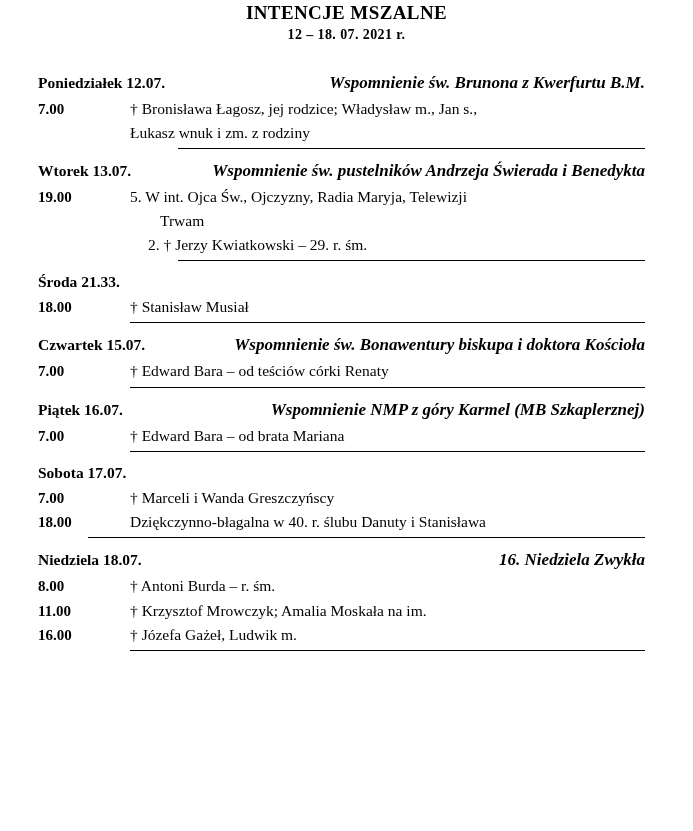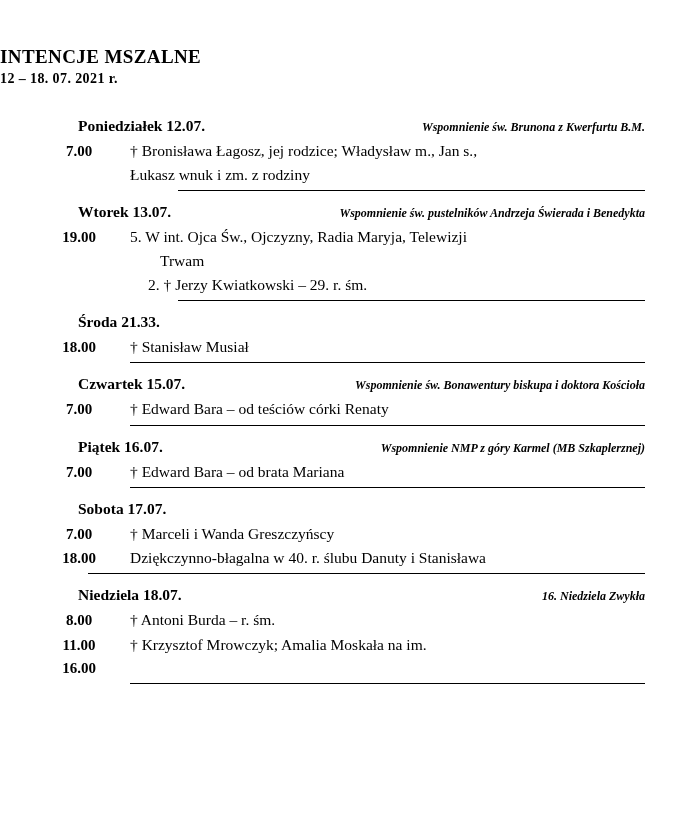--- a/index.html
+++ b/index.html
@@ -15,22 +15,21 @@
     overflow: hidden;
   }
   .page {
     position: relative;
     width: 693px;
     height: 831px;
     padding: 0;
     box-sizing: border-box;
   }
   .title-block {
-    text-align: left;
-    margin-top: 44px;
+    text-align: center;
     font-weight: bold;
     font-size: 19px;
     letter-spacing: 0.4px;
     line-height: 1.35;
   }
   .title-line2 {
     font-weight: bold;
     font-size: 14px;
   }
   .content {
@@ -40,48 +39,47 @@
   }
   .day-block {
     margin-bottom: 0px;
   }
   .day-header {
     display: flex;
     align-items: baseline;
     justify-content: space-between;
     margin-top: 12px;
     margin-bottom: 4px;
-    margin-left: 40px;
   }
   .day-name {
     font-weight: bold;
     font-size: 15.5px;
     white-space: nowrap;
   }
   .day-note {
     font-style: italic;
     font-weight: bold;
-    font-size: 12px;
+    font-size: 17px;
     text-align: right;
     white-space: nowrap;
   }
   .entries {
     
   }
   .entry-row {
     display: flex;
     align-items: baseline;
     font-size: 15.5px;
     line-height: 1.55;
   }
   .entry-time {
     font-weight: bold;
     width: 92px;
     min-width: 92px;
-    text-align: center;
+    text-align: left;
     padding-right: 10px;
     box-sizing: border-box;
     font-size: 15px;
   }
   .entry-text {
     flex: 1;
   }
   .cont-row {
     display: flex;
     font-size: 15.5px;
@@ -234,19 +232,20 @@
         <div class="entry-row">
           <span class="entry-time">8.00</span>
           <span class="entry-text">†  Antoni Burda – r. śm.</span>
         </div>
         <div class="entry-row">
           <span class="entry-time">11.00</span>
           <span class="entry-text">†  Krzysztof Mrowczyk; Amalia Moskała na im.</span>
         </div>
         <div class="entry-row">
           <span class="entry-time">16.00</span>
+          <span class="entry-text">†  Józefa Gażeł, Ludwik m.</span>
         </div>
       </div>
       <hr class="rule indent-mid">
     </div>
 
   </div>
 </div>
 
 </body></html>

